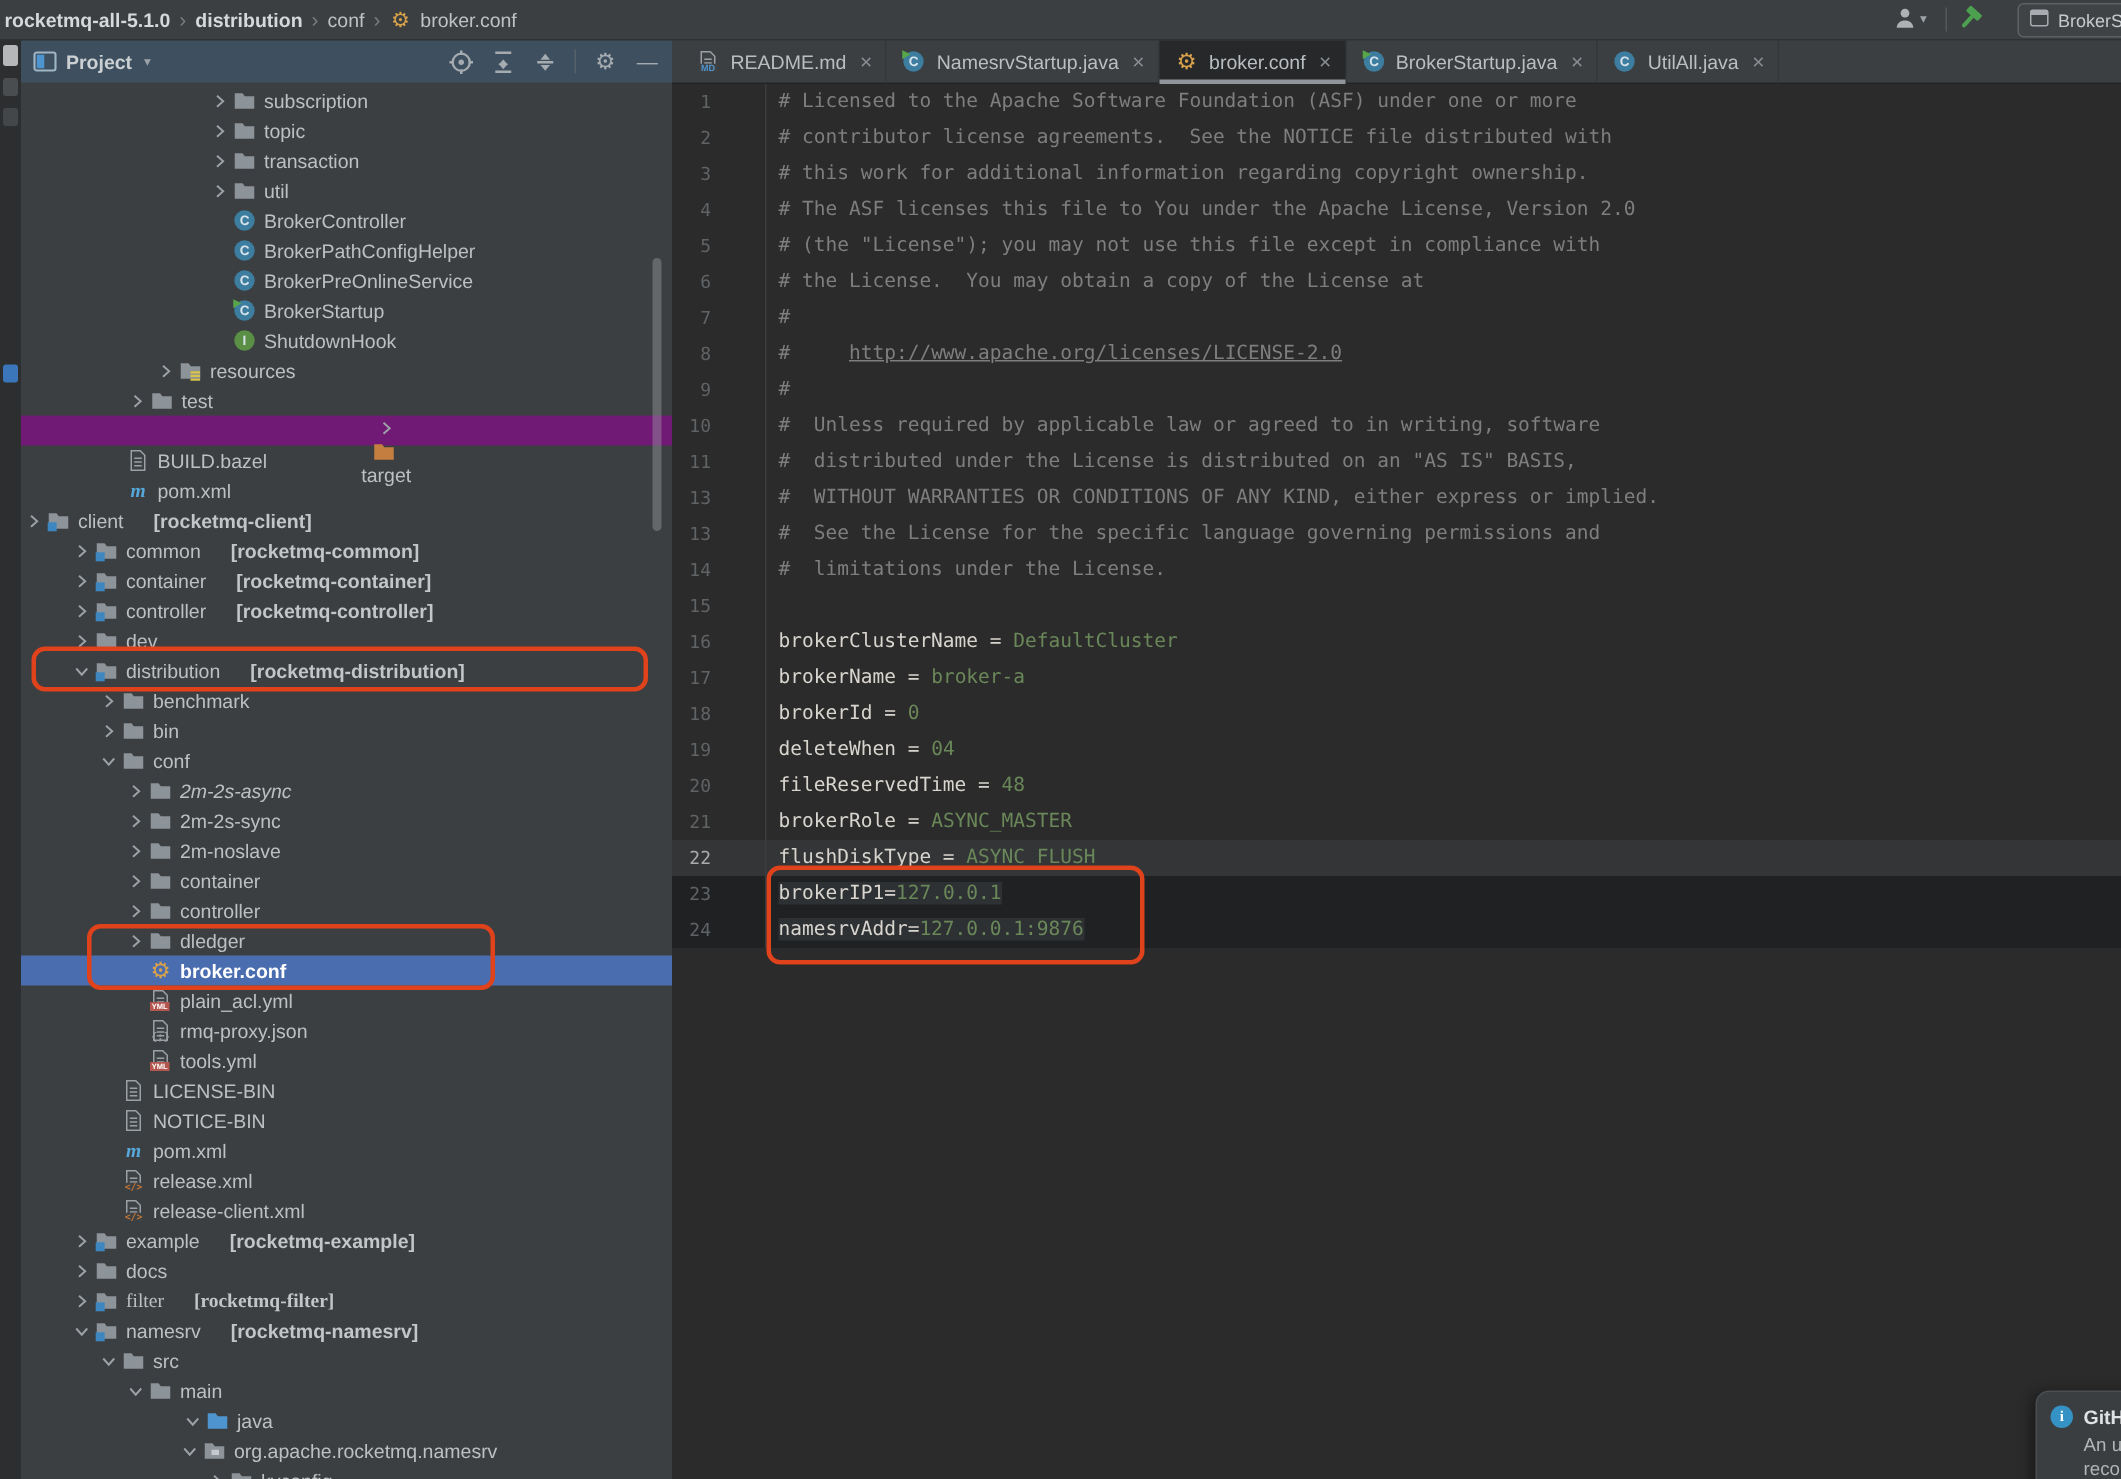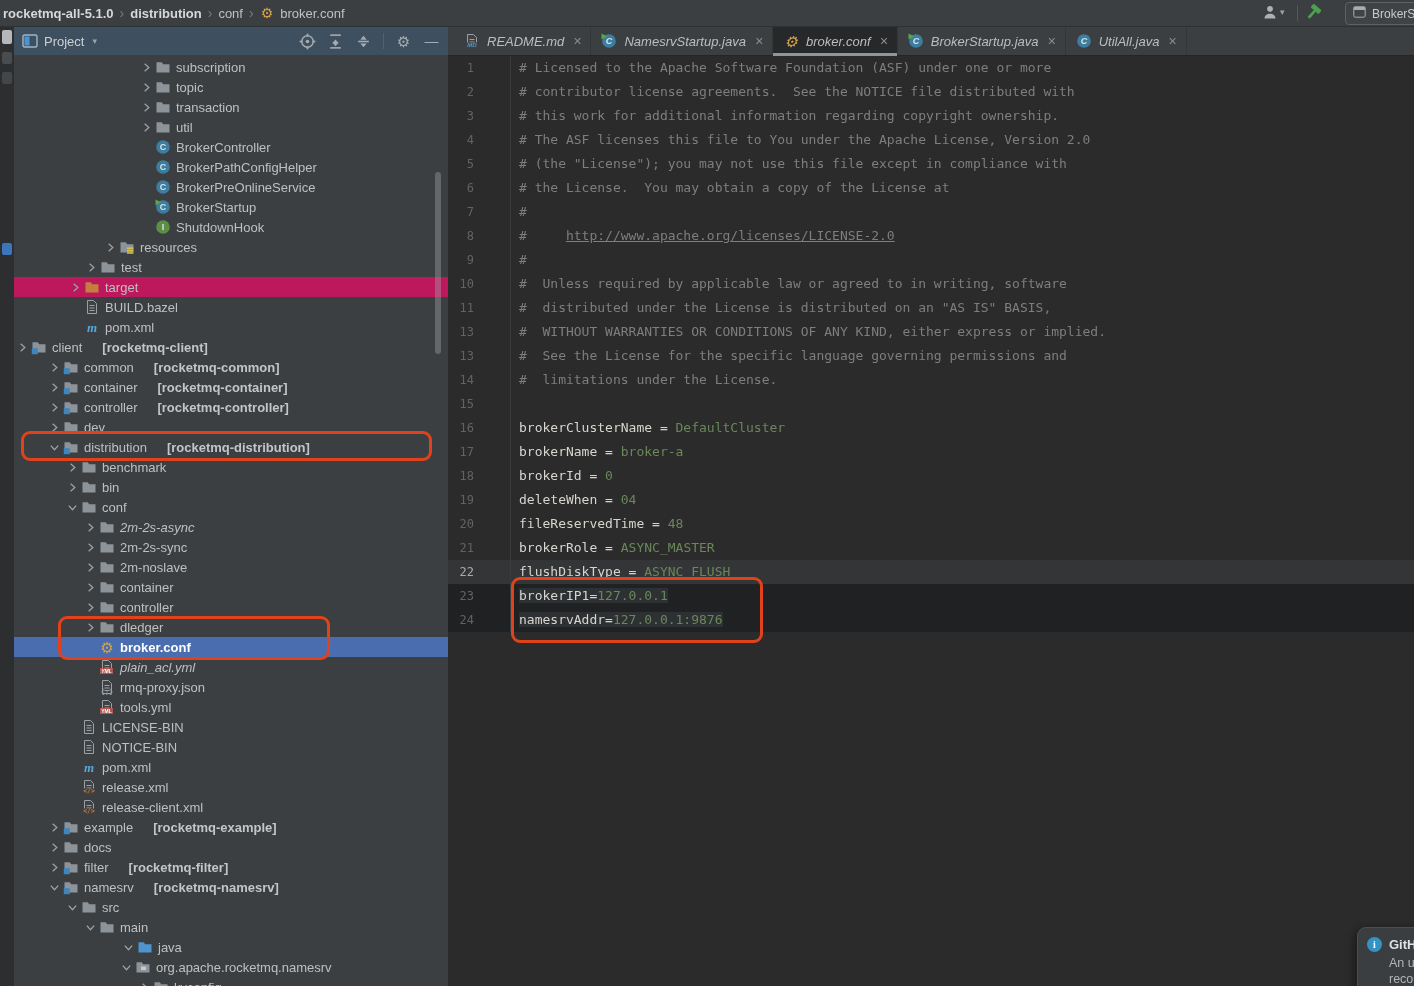--- a/index.html
+++ b/index.html
@@ -20,40 +20,40 @@
     border-radius:4px;background:#404346;display:flex;align-items:center;gap:6px;padding:0 7px;
     color:#c7c9cb;font-size:12px;white-space:nowrap;}
   
   .stripe{position:absolute;left:0;top:27px;width:14px;height:959px;background:#2c2e30;border-right:1px solid #242628;}
   .stripe i{position:absolute;left:2px;width:10px;border-radius:2px;display:block;}
   
   .panel{position:absolute;left:14px;top:27px;width:434px;height:959px;background:#3c3f41;
     border-right:1px solid #282b2d;overflow:hidden;}
   .panel-header{height:28px;background:#3e5060;display:flex;align-items:center;padding:0 8px 0 8px;
     color:#ccd0d2;font-size:13px;gap:6px;}
-  .ph-title{margin-right:2px;}
+  .ph-title{margin-right:2px;font-weight:bold;}
   .ph-icons{margin-left:auto;display:flex;align-items:center;gap:11px;color:#a6abb0;}
   .ph-icons .ic{width:17px;height:17px;display:flex;align-items:center;justify-content:center;font-size:15px;line-height:1;cursor:pointer;}
   .ph-sep{width:1px;height:16px;background:#55606a;}
   .proj-ico{width:16px;height:14px;flex:none;}
   .tree{position:absolute;left:0;top:30px;right:0;bottom:0;font-size:13px;color:#bdc0c2;}
   .row{height:20px;display:flex;align-items:center;white-space:nowrap;cursor:pointer;}
   .row.sel{background:#4a6daf;}
   .row.sel .lbl{color:#ffffff;font-weight:bold;}
-  .row.excl{background:#be185d;}
+  .row.excl{background:#701a75;flex-direction:column;}
   .chev{width:16px;height:16px;flex:none;display:flex;align-items:center;justify-content:center;}
   .chev.exp svg{transform:rotate(90deg);}
   .ticon{width:18px;height:16px;flex:none;display:flex;align-items:center;justify-content:center;margin-right:4px;line-height:1;}
   .gear-glyph{color:#d8a24a;font-size:15px;line-height:1;}
   .extra{font-weight:bold;margin-left:20px;color:#c3c6c8;}
   .tree-thumb{position:absolute;left:421px;top:145px;width:6px;height:182px;border-radius:3px;
     background:rgba(164,168,172,0.38);}
   
   .editor-area{position:absolute;left:448px;top:27px;width:966px;height:959px;}
-  .tabbar{height:28px;background:#3c3f41;border-bottom:1px solid #232628;display:flex;align-items:stretch;padding-left:6px;font-style:italic;}
+  .tabbar{height:28px;background:#3c3f41;border-bottom:1px solid #232628;display:flex;align-items:stretch;padding-left:6px;}
   .tab{display:flex;align-items:center;gap:6px;padding:0 9px;font-size:13px;color:#bbbec0;
     position:relative;border-right:1px solid #343738;cursor:pointer;white-space:nowrap;}
   .tab.active{background:#26282a;}
   .tab.active::after{content:"";position:absolute;left:0;right:0;bottom:-1px;height:3px;background:#8f959a;}
   .tab .close{color:#8a8e92;font-size:14px;margin-left:3px;line-height:1;}
   .code{position:absolute;left:0;top:29px;right:0;bottom:0;background:#2b2b2b;
     font-family:"DejaVu Sans Mono",monospace;font-size:13px;overflow:hidden;}
   .cl{height:24px;line-height:24px;display:flex;white-space:pre;}
   .cl .num{width:26px;text-align:right;padding-right:36px;color:#606366;flex:none;font-size:12px;}
   .cl .body{border-left:1px solid #3a3d3f;padding-left:8px;flex:1;}
@@ -541,21 +541,21 @@
         </span>
         <span class="lbl">dledger</span>
       </div>
       <div class="row sel" style="padding-left: 68px;">
         <span class="chev"></span>
         <span class="ticon">
           <span class="gear-glyph">⚙</span>
         </span>
         <span class="lbl">broker.conf</span>
       </div>
-      <div class="row" style="padding-left: 68px; font-style: italic;">
+      <div class="row" style="padding-left: 68px;">
         <span class="chev"></span>
         <span class="ticon">
           <svg width="16" height="16" viewBox="0 0 16 16">
             <path d="M3.5 1.5h6l3 3v10h-9z" fill="#3f4244" stroke="#9aa0a5" stroke-width="1"></path>
   <g stroke="#9aa0a5" stroke-width="1">
               <line x1="5.5" y1="6.5" x2="10.5" y2="6.5"></line>
   <line x1="5.5" y1="9" x2="10.5" y2="9"></line>
               <line x1="5.5" y1="11.5" x2="10.5" y2="11.5"></line>
             </g>
             <rect x="1" y="9" width="13" height="6" fill="#b3564f"></rect>
@@ -685,21 +685,21 @@
             <path d="M4 2 L8.5 6 L4 10" fill="none" stroke="#9da2a8" stroke-width="1.4"></path>
           </svg>
         </span>
         <span class="ticon">
           <svg width="16" height="16" viewBox="0 0 16 16">
             <path d="M1.5 3.2h5.2l1.5 2h6.3v8.3h-13z" fill="#8c9399"></path>
           </svg>
         </span>
         <span class="lbl">docs</span>
       </div>
-      <div class="row" style="padding-left: 32px;">
+      <div class="row" style="padding-left: 32px; font-family: Liberation Serif, serif;">
         <span class="chev">
           <svg width="11" height="11" viewBox="0 0 12 12">
             <path d="M4 2 L8.5 6 L4 10" fill="none" stroke="#9da2a8" stroke-width="1.4"></path>
           </svg>
         </span>
         <span class="ticon">
           <svg width="16" height="16" viewBox="0 0 16 16">
             <path d="M1.5 3.2h5.2l1.5 2h6.3v8.3h-13z" fill="#8c9399"></path>
             <rect x="0.8" y="9.2" width="6" height="6" fill="#3e86c0"></rect>
           </svg>

